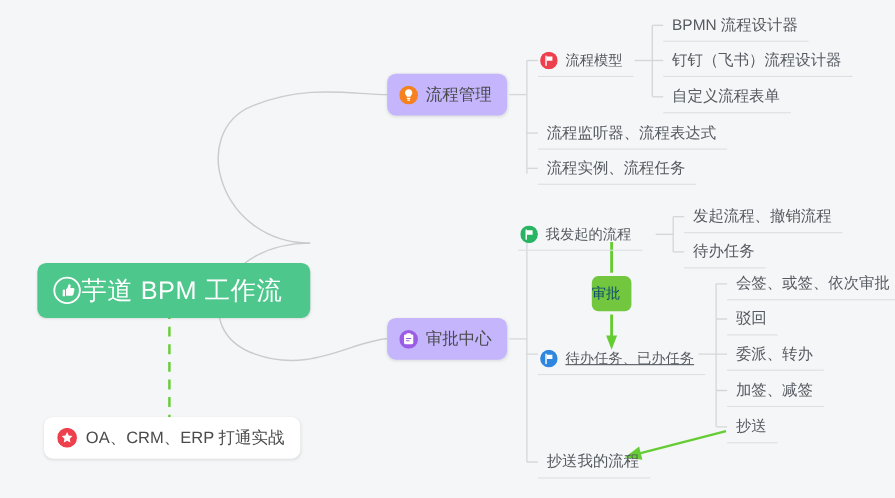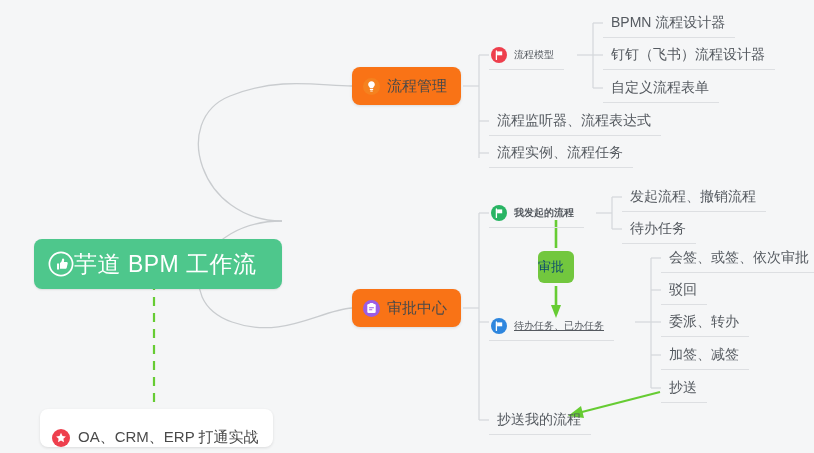--- a/index.html
+++ b/index.html
@@ -23,29 +23,29 @@
     color:#ffffff;
     font-size:23px;
     padding-left:14px;
     box-shadow:0 1px 2px rgba(0,0,0,.10);
     margin-top:43px;
   }
   .root .label{letter-spacing:.5px;}
 
   
   .pill{
-    background:#f97316;border-radius:8px;height:38px;
+    background:#c4b5fd;border-radius:8px;height:38px;
     box-shadow:0 1px 3px rgba(0,0,0,.11);
     padding:0 14px 0 11px;font-size:15px;color:#4a4a4a;
   }
   .pill .label{margin-left:7px;}
 
   
   .l2{
-    font-size:10px;color:#555a60;height:30px;
+    font-size:13px;color:#555a60;height:30px;
     padding:0 10px 0 2px;
     border-bottom:1px solid #dddfe2;
   }
   .l2 .label{margin-left:7px;}
 
   
   .leaf{
     font-size:14px;color:#555a60;height:30px;
     padding:0 10px 0 8px;
     border-bottom:1px solid #dddfe2;
@@ -181,21 +181,21 @@
         <circle cx="8.5" cy="8.5" r="8.5" fill="#9b5de5"></circle>
         <rect x="4.3" y="4.0" width="8.4" height="9.0" rx="1.3" fill="#ffffff"></rect>
         <rect x="6.4" y="2.9" width="4.2" height="2.1" rx="1.0" fill="#ffffff"></rect>
         <rect x="6.0" y="7.2" width="5.0" height="1.0" rx=".5" fill="#9b5de5"></rect>
         <rect x="6.0" y="9.3" width="3.4" height="1.0" rx=".5" fill="#9b5de5"></rect>
       </svg>
     </span>
     <span class="label">审批中心</span>
   </div>
 
-  <div class="node l2" style="left:489px;top:198px;font-weight:bold;">
+  <div class="node l2" style="left:471px;top:198px;">
     <span class="ic">
       <svg width="16" height="16" viewBox="0 0 16 16">
         <circle cx="8" cy="8" r="8" fill="#28b463"></circle>
         <path d="M5.4 4.0v8.4" stroke="#ffffff" stroke-width="1.3" stroke-linecap="round"></path>
         <path d="M6.1 4.4h5.1v3.9H6.1z" fill="#ffffff"></path>
       </svg>
     </span>
     <span class="label">我发起的流程</span>
   </div>
 
@@ -234,21 +234,21 @@
   </div>
 
   <div class="node leaf" style="left:489px;top:405px;">
     <span>抄送我的流程</span>
   </div>
 
   <div class="node tag">
     <span>审批</span>
   </div>
 
-  <div class="node callout" style="left:40px;top:409px;align-items:flex-end;">
+  <div class="node callout" style="left:40px;top:379px;">
     <span class="ic">
       <svg width="18" height="18" viewBox="0 0 18 18">
         <circle cx="9" cy="9" r="9" fill="#ee3f4d"></circle>
         <path d="M9 3.8l1.5 3.1 3.4.5-2.5 2.4.6 3.4L9 11.6l-3.0 1.6.6-3.4L4.1 7.4l3.4-.5z" fill="#ffffff"></path>
       </svg>
     </span>
     <span class="label">OA、CRM、ERP 打通实战</span>
   </div>
 
 </div>

